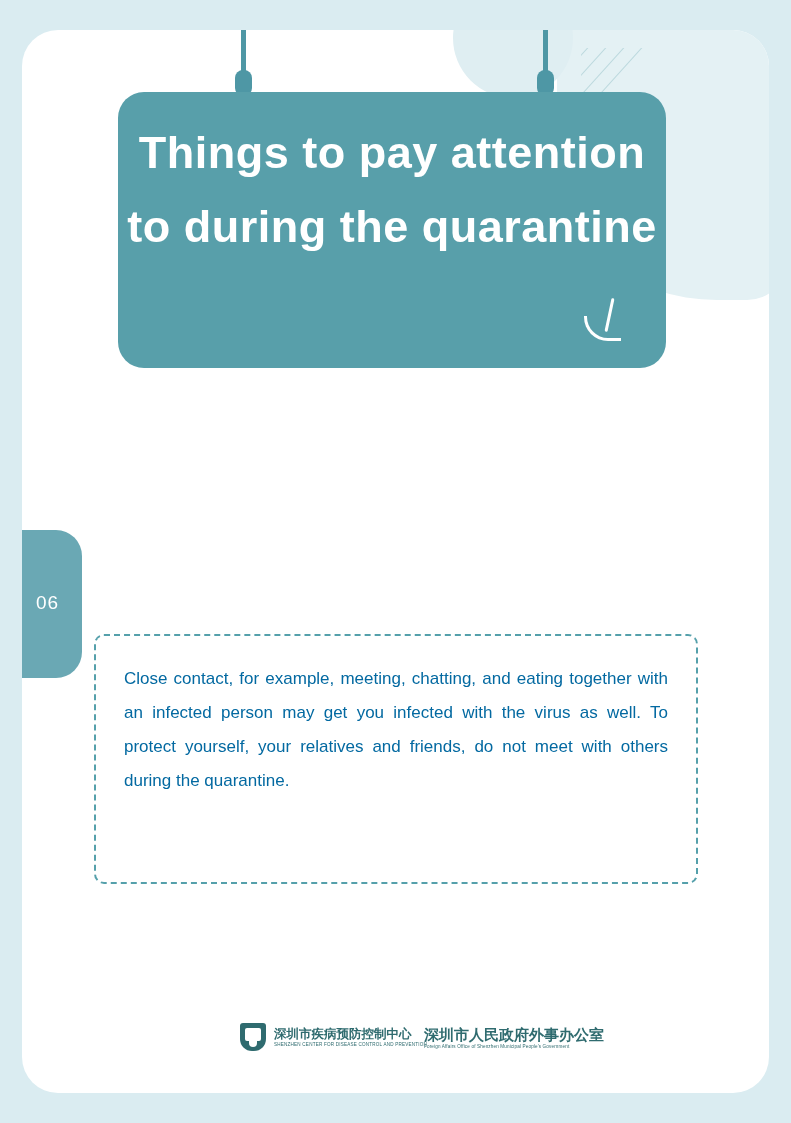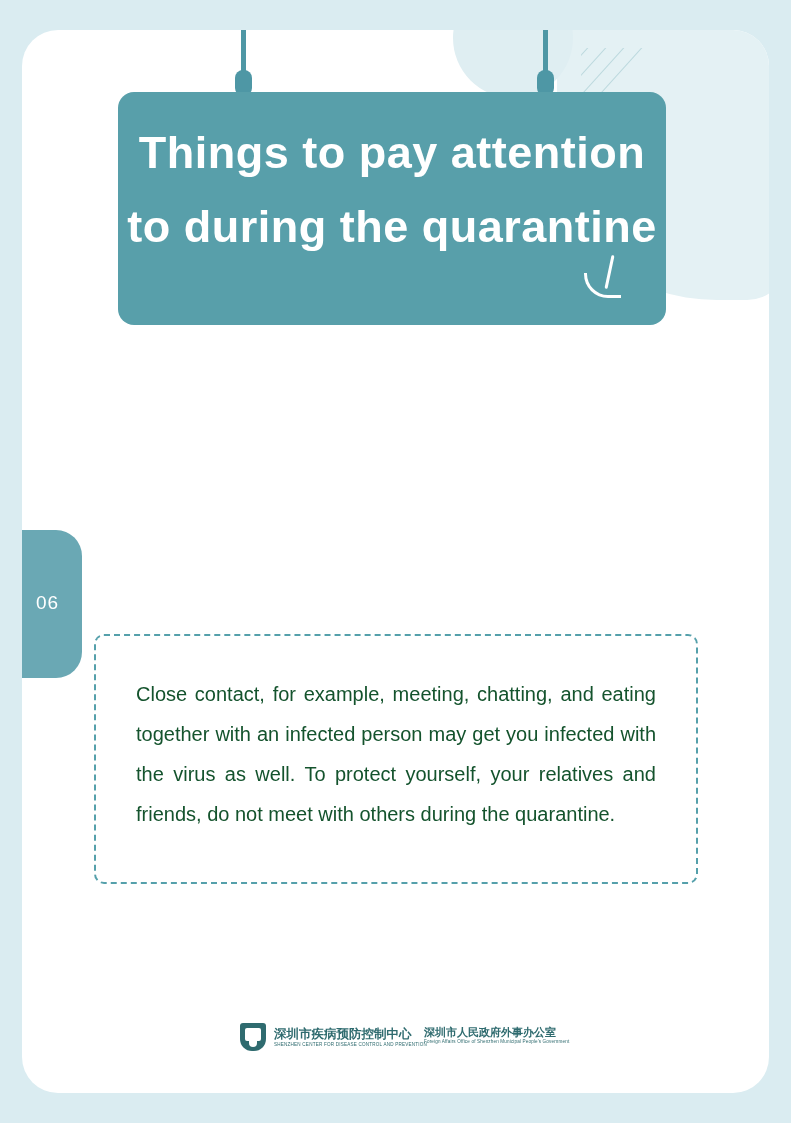--- a/index.html
+++ b/index.html
@@ -118,23 +118,23 @@
     background: #4e97a5;
   }
   .hanger-knob.left { left: 213px; }
   .hanger-knob.right { left: 515px; }
 
   .sign {
     position: absolute;
     left: 96px;
     top: 62px;
     width: 548px;
-    height: 233px;
+    height: 276px;
     background: #589faa;
-    border-radius: 16px;
+    border-radius: 26px;
     color: #ffffff;
     text-align: center;
     box-sizing: border-box;
     padding-top: 24px;
   }
   .sign h1 {
     margin: 0;
     font-size: 45px;
     line-height: 1.64;
     font-weight: bold;
@@ -187,24 +187,24 @@
     left: 72px;
     top: 604px;
     width: 604px;
     height: 250px;
     border: 2px dashed #55a0ab;
     border-radius: 10px;
     box-sizing: border-box;
     padding: 26px 28px;
   }
   .answer-box p {
-    margin: 12px;
-    font-size: 20px;
+    margin: 0;
+    font-size: 17px;
     line-height: 2.0;
-    color: #14532d;
+    color: #0369a1;
     text-align: justify;
     text-justify: inter-word;
   }
 
   
   .footer {
     position: absolute;
     left: 0;
     bottom: 26px;
     width: 100%;
@@ -256,21 +256,21 @@
     letter-spacing: 0.2px;
     transform: scale(1, 1.1);
     transform-origin: left top;
   }
   .fao-group {
     position: absolute;
     left: 402px;
     top: 3px;
   }
   .fao-group .cn {
-    font-size: 11px;
+    font-size: 15px;
     color: #2f6b6f;
     font-weight: bold;
     display: block;
     line-height: 1.2;
   }
   .fao-group .en {
     font-size: 4.6px;
     color: #2f6b6f;
     display: block;
     letter-spacing: 0.15px;

